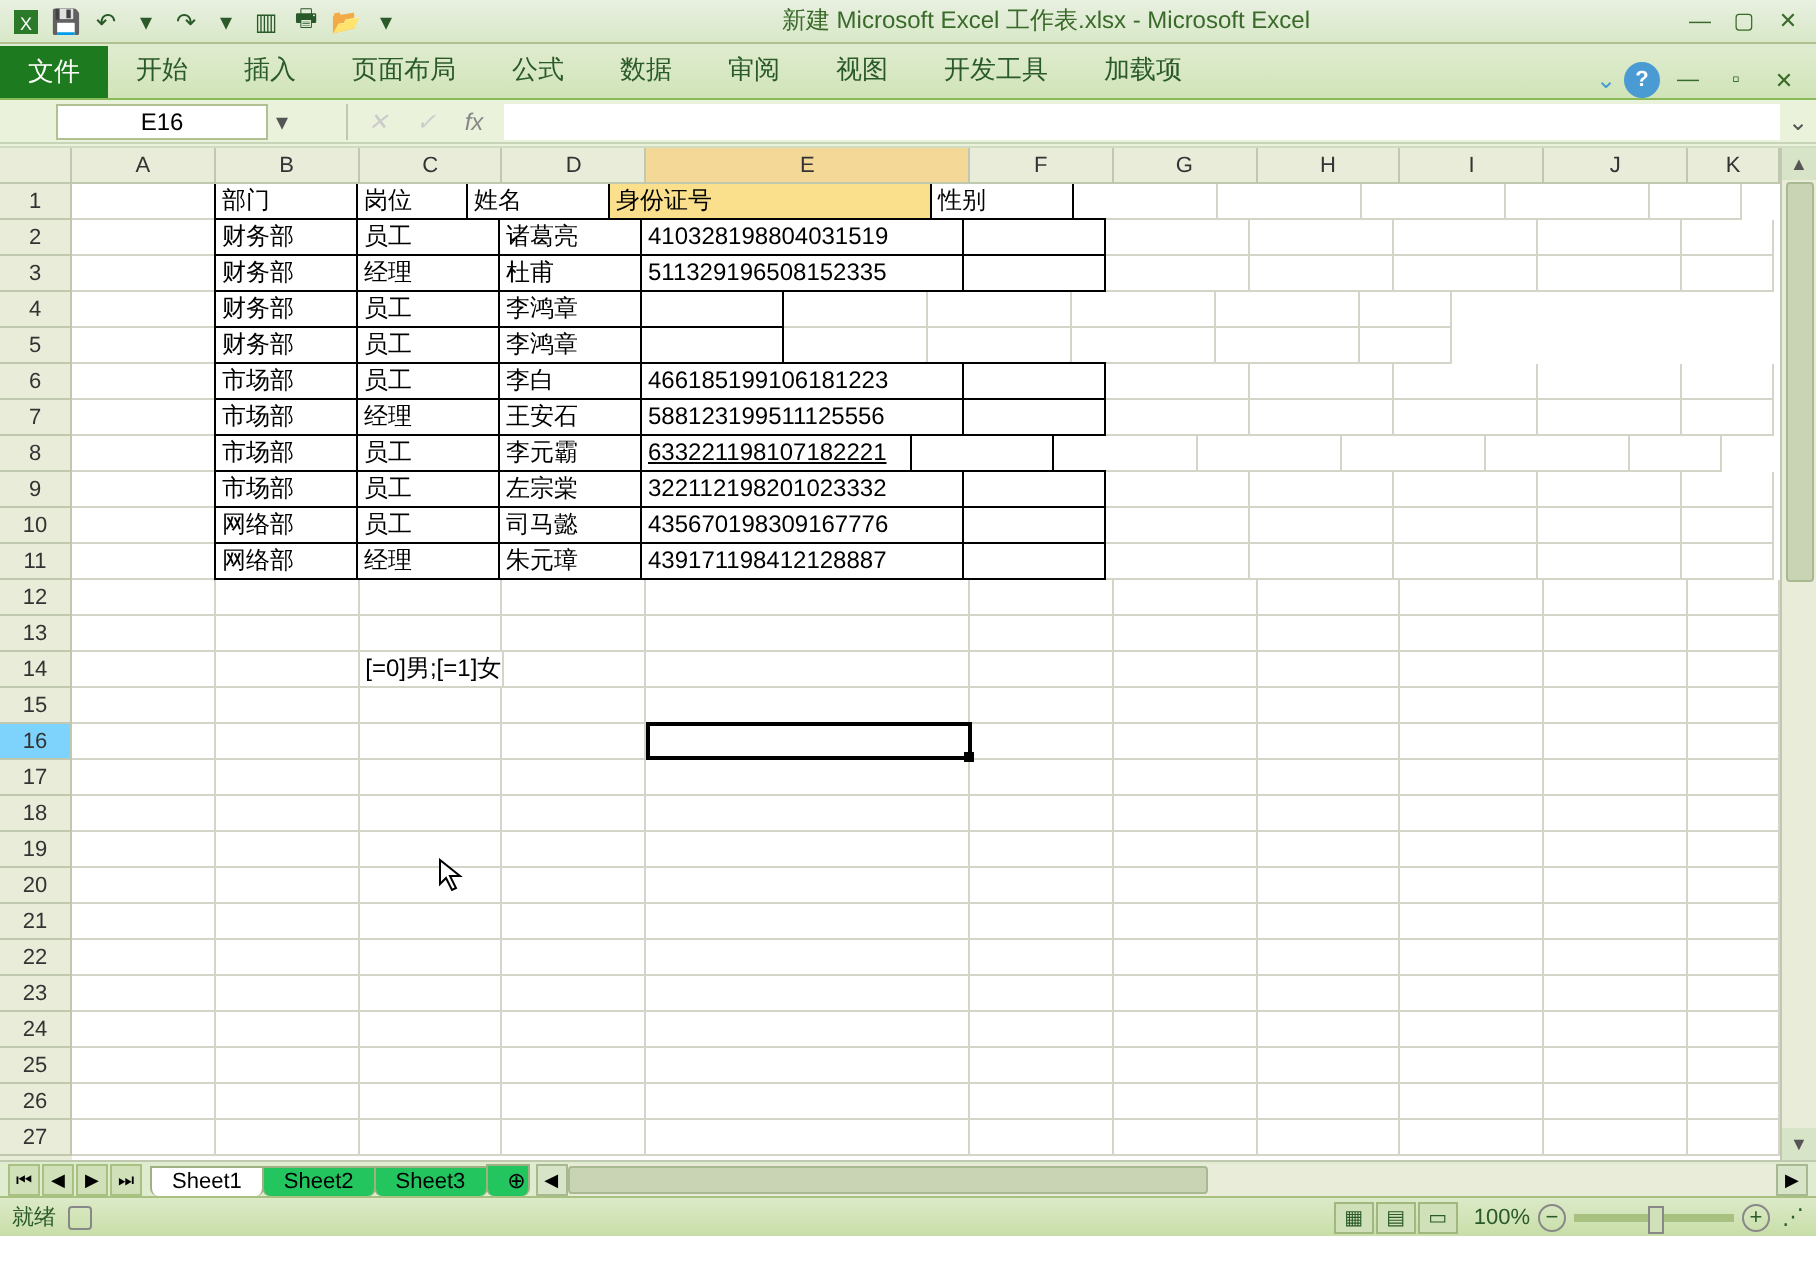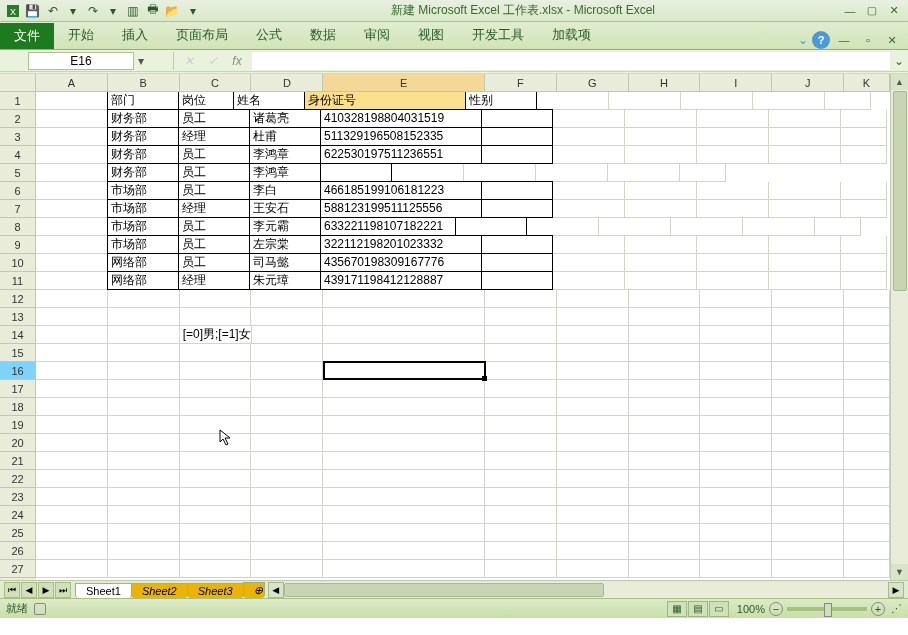--- a/index.html
+++ b/index.html
@@ -52,21 +52,21 @@
 .vs-thumb { width: 14px; margin: 1px auto; background: #c8d4b4; border: 1px solid #a8b890; border-radius: 2px; cursor: pointer; }
 
 .cursor-arrow { position: absolute; left: 219px; top: 355px; width: 14px; height: 18px; pointer-events: none; z-index: 10; }
 
 
 .tabs-row { height: 18px; display: flex; align-items: center; background: #e0ecd0; border-top: 1px solid #c0c8b0; }
 .tab-nav { display: flex; gap: 1px; padding: 0 4px; }
 .tnav { width: 16px; height: 16px; background: #d0e0b8; border: 1px solid #a8c080; text-align: center; line-height: 14px; font-size: 9px; cursor: pointer; }
 .sheet-tabs { display: flex; align-items: flex-end; }
 .stab { padding: 1px 10px; background: #fff; border: 1px solid #a0b080; border-bottom: none; font-size: 11px; cursor: pointer; border-radius: 0 0 4px 4px; margin-right: -1px; }
-.stab.inactive { background: #eab308; font-style: italic; }
+.stab.inactive { background: #22c55e; }
 .stab.ins { width: 22px; text-align: center; }
 .hscroll { flex: 1; display: flex; align-items: center; margin: 0 4px; }
 .hs-btn { width: 16px; height: 16px; text-align: center; line-height: 14px; font-size: 9px; background: #d8e4c8; border: 1px solid #a8b890; cursor: pointer; }
 .hs-track { flex: 1; height: 16px; background: #e8ecd8; position: relative; }
 .hs-thumb { position: absolute; left: 0; top: 1px; height: 14px; width: 320px; background: #c8d4b4; border: 1px solid #a8b890; border-radius: 2px; cursor: pointer; }
 
 
 .status-bar { height: 20px; background: linear-gradient(#dceac8, #c8dea8); display: flex; align-items: center; font-size: 11px; color: #2a5a2a; padding: 0 6px; border-top: 1px solid #a8c080; }
 .status-left { flex: 1; display: flex; align-items: center; gap: 6px; }
 .rec-dot { width: 12px; height: 12px; border: 1px solid #888; border-radius: 2px; }
@@ -227,21 +227,20 @@
           <div class="cell" style="width: 72px;"></div>
           <div class="cell" style="width: 72px;"></div>
           <div class="cell" style="width: 72px;"></div>
           <div class="cell" style="width: 46px;"></div>
         </div>
         <div class="g-row">
           <div class="cell" style="width: 72px;"></div>
           <div class="cell tb" style="width: 72px;">财务部</div>
           <div class="cell tb" style="width: 72px;">员工</div>
           <div class="cell tb" style="width: 72px;">李鸿章</div>
-          <div class="cell tb" style="width: 162px;">622530197511236551</div>
           <div class="cell tb" style="width: 72px;"></div>
           <div class="cell" style="width: 72px;"></div>
           <div class="cell" style="width: 72px;"></div>
           <div class="cell" style="width: 72px;"></div>
           <div class="cell" style="width: 72px;"></div>
           <div class="cell" style="width: 46px;"></div>
         </div>
         <div class="g-row">
           <div class="cell" style="width: 72px;"></div>
           <div class="cell tb" style="width: 72px;">财务部</div>
@@ -278,21 +277,21 @@
           <div class="cell" style="width: 72px;"></div>
           <div class="cell" style="width: 72px;"></div>
           <div class="cell" style="width: 72px;"></div>
           <div class="cell" style="width: 46px;"></div>
         </div>
         <div class="g-row">
           <div class="cell" style="width: 72px;"></div>
           <div class="cell tb" style="width: 72px;">市场部</div>
           <div class="cell tb" style="width: 72px;">员工</div>
           <div class="cell tb" style="width: 72px;">李元霸</div>
-          <div class="cell tb" style="width: 136px;">633221198107182221</div>
+          <div class="cell tb" style="width: 136px; text-decoration: underline;">633221198107182221</div>
           <div class="cell tb" style="width: 72px;"></div>
           <div class="cell" style="width: 72px;"></div>
           <div class="cell" style="width: 72px;"></div>
           <div class="cell" style="width: 72px;"></div>
           <div class="cell" style="width: 72px;"></div>
           <div class="cell" style="width: 46px;"></div>
         </div>
         <div class="g-row">
           <div class="cell" style="width: 72px;"></div>
           <div class="cell tb" style="width: 72px;">市场部</div>

